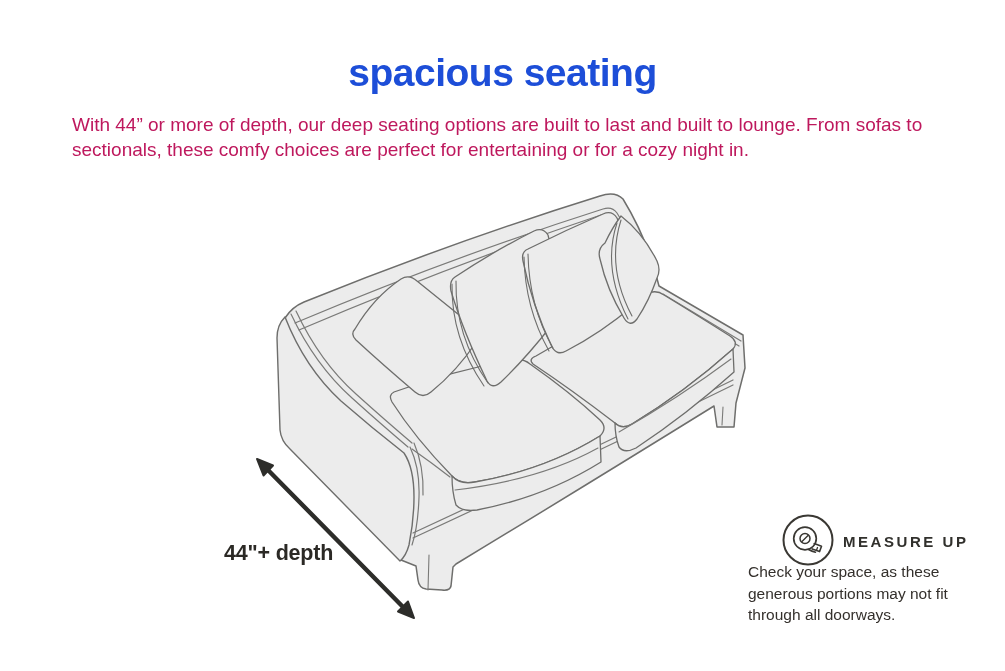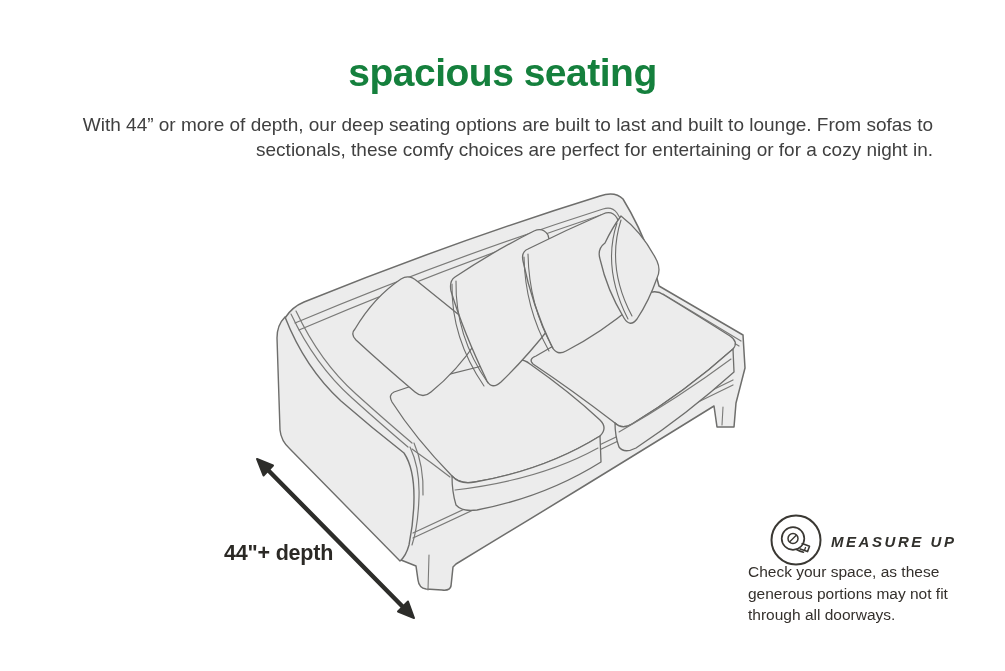--- a/index.html
+++ b/index.html
@@ -5,34 +5,34 @@
   html,body{margin:0;padding:0;}
   body{
     width:1005px;height:671px;position:relative;overflow:hidden;
     background:#ffffff;
     font-family:"Liberation Sans","DejaVu Sans",sans-serif;
   }
   .stage{position:absolute;inset:0;width:1005px;height:671px;}
   .page-title{
     position:absolute;top:53px;left:0;width:1005px;
     text-align:center;font-size:39px;font-weight:700;
-    letter-spacing:-0.5px;color:#15803d;line-height:1.05;
+    letter-spacing:-0.5px;color:#1d4ed8;line-height:1.05;
   }
   .page-desc{
     position:absolute;top:112px;left:72px;width:861px;
-    text-align:right;font-size:19px;line-height:25px;
-    color:#404040;font-weight:400;
+    text-align:left;font-size:19px;line-height:25px;
+    color:#be185d;font-weight:400;
   }
   .illustration-svg{position:absolute;left:0;top:0;width:1005px;height:671px;}
   .depth-label{
     position:absolute;left:224px;top:541px;width:110px;
     font-size:21.5px;font-weight:700;color:#2b2925;letter-spacing:-0.2px;
   }
   .measure-up{position:absolute;left:748px;top:510px;width:212px;}
-  .measure-head{position:absolute;left:0;top:0;width:212px;height:58px;font-style:italic;}
+  .measure-head{position:absolute;left:12px;top:0;width:212px;height:58px;}
   .measure-icon{position:absolute;left:21px;top:3px;width:54px;height:54px;}
   .measure-label{
     position:absolute;left:83px;top:23px;width:129px;
     font-size:15px;font-weight:700;letter-spacing:2.55px;
     color:#31302c;white-space:nowrap;
   }
   .measure-note{
     position:absolute;left:0;top:51px;width:211px;
     text-align:left;font-size:15.5px;line-height:21.5px;color:#34302c;
   }

